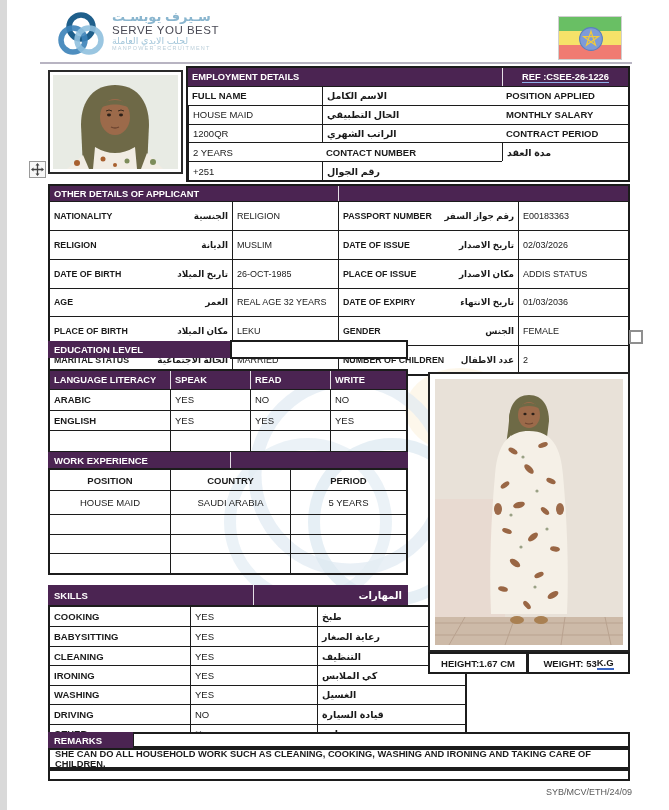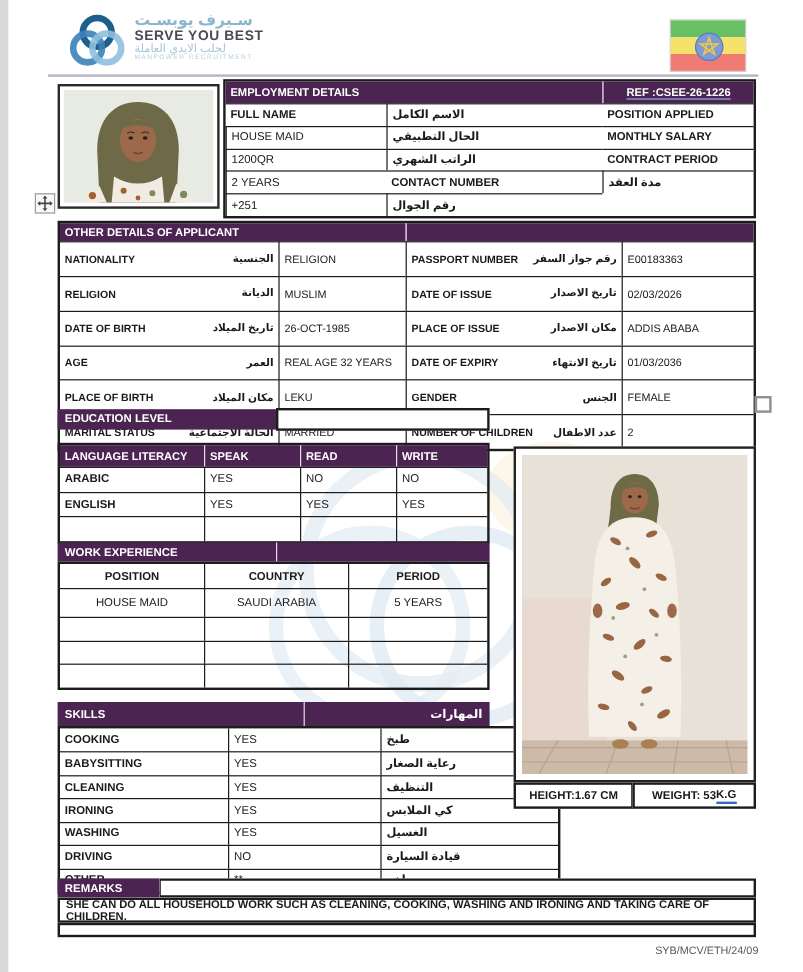--- a/index.html
+++ b/index.html
@@ -5,21 +5,21 @@
   html,body{margin:0;padding:0;background:#fff;}
   .page{position:relative;width:669px;height:810px;background:#fff;overflow:hidden;
         font-family:"Liberation Sans","DejaVu Sans",sans-serif;color:#1a1a1a;}
   .abs{position:absolute;box-sizing:border-box;}
   .edge{left:0;top:0;width:7px;height:810px;background:#d9d9d9;}
   .hr{left:40px;top:62px;width:592px;height:2px;background:#b8b4c2;}
   
   .logo-ic{left:55px;top:9px;width:52px;height:52px;}
   .logo-tx{left:112px;top:10px;line-height:1.05;}
   .l-ar1{color:#8ab6cf;font-weight:bold;font-size:13px;}
-  .l-en1{color:#4a4a55;font-weight:bold;font-size:11.5px;letter-spacing:.5px;}
+  .l-en1{color:#4a4a55;font-weight:normal;font-size:11.5px;letter-spacing:.5px;}
   .l-ar2{color:#a3c6da;font-size:9.5px;}
   .l-en2{color:#bccfda;font-size:5.5px;letter-spacing:1.2px;}
   .flag{left:558px;top:16px;width:64px;height:44px;border:1px solid #d0d0d0;}
   .flag .st{width:100%;height:33.33%;}
   .flag svg{position:absolute;left:19px;top:9px;}
   
   :root{--pp:#4b2452;--bk:#1c1c1c;}
   .hdbg{background:var(--pp);color:#fff;font-weight:bold;font-size:9.5px;display:flex;align-items:center;padding:0 6px;}
   .grid{display:grid;border:2px solid var(--bk);background:transparent;}
   .c{display:flex;align-items:center;padding:0 4px;font-size:9.5px;overflow:hidden;white-space:nowrap;box-sizing:border-box;}
@@ -185,21 +185,21 @@
 
     <div class="c dual bt">
         <span class="en">DATE OF BIRTH</span>
         <span class="aa">تاريخ الميلاد</span>
       </div>
     <div class="c bt bl" style="font-size:9px">26-OCT-1985</div>
     <div class="c dual bt bl">
         <span class="en">PLACE OF ISSUE</span>
         <span class="aa">مكان الاصدار</span>
       </div>
-    <div class="c bt bl" style="font-size:9px">ADDIS ABABA</div>
+    <div class="c bt bl" style="font-size:9px">ADDIS STATUS</div>
 
     <div class="c dual bt">
         <span class="en">AGE</span>
         <span class="aa">العمر</span>
       </div>
     <div class="c bt bl" style="font-size:9px">REAL AGE 32 YEARS</div>
     <div class="c dual bt bl">
         <span class="en">DATE OF EXPIRY</span>
         <span class="aa">تاريخ الانتهاء</span>
       </div>

